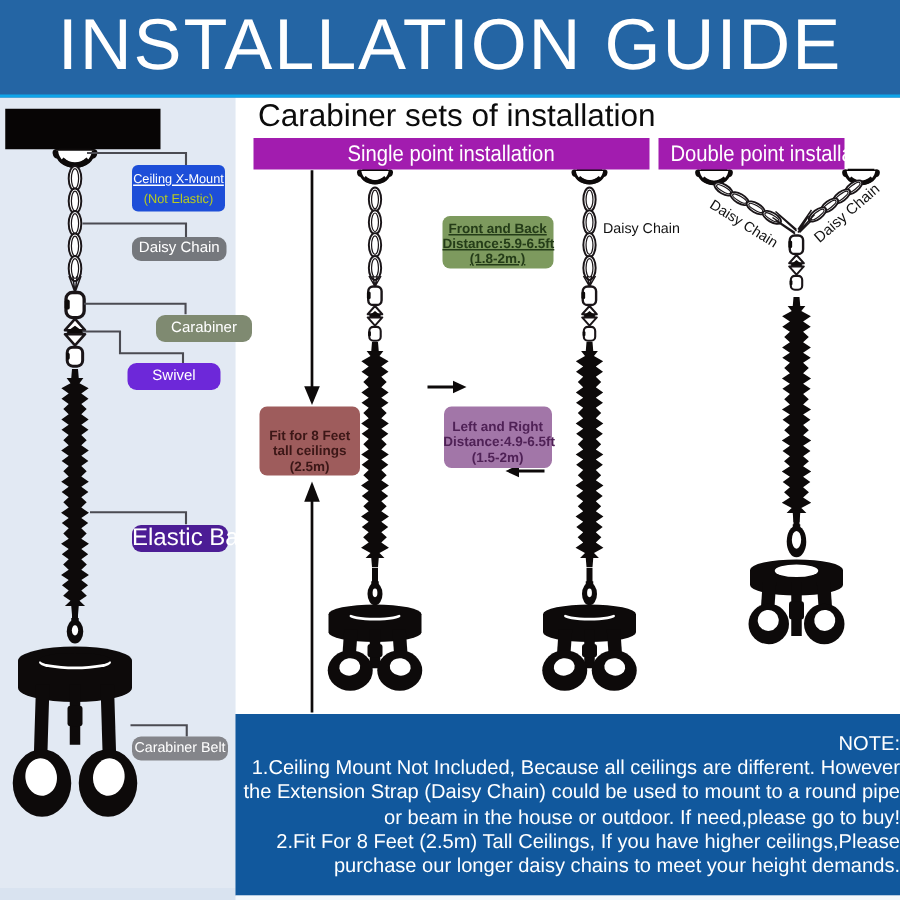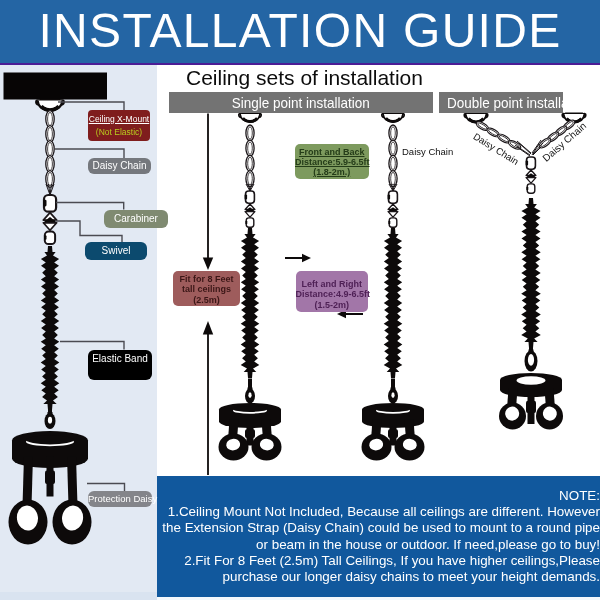--- a/index.html
+++ b/index.html
@@ -1,39 +1,39 @@
 <!DOCTYPE html>
 <html><head><meta charset="utf-8">
 <style>
 html,body{margin:0;padding:0;width:600px;height:600px;overflow:hidden;
  font-family:"Liberation Sans",sans-serif;background:#d9e3f0;}
 .abs{position:absolute;z-index:2;}
 #lpanel,#rwhite,#note{z-index:0 !important;}
-#banner{left:0;top:0;width:600px;height:63px;background:#2465a4;border-bottom:2px solid #4c1d95;
+#banner{left:0;top:0;width:600px;height:63px;background:#2465a4;border-bottom:2px solid #0ea5e9;
  color:#fff;font-size:48px;text-align:center;line-height:62px;letter-spacing:1.3px;}
 #lpanel{left:0;top:65px;width:157px;height:527px;background:#e2e9f3;}
 #rwhite{left:157px;top:65px;width:443px;height:411px;background:#ffffff;}
 #note{left:157px;top:476px;width:443px;height:121px;background:#11589d;color:#fff;
  font-size:13.4px;line-height:16.2px;text-align:right;padding-top:12px;box-sizing:border-box;}
 #title{left:157px;top:66px;width:295px;height:26px;color:#0c0c0c;font-size:21px;text-align:center;}
-.bar{top:92px;height:21px;background:#737373;color:#fff;text-align:center;}
+.bar{top:92px;height:21px;background:#a21caf;color:#fff;text-align:center;}
 .lbl{color:#fff;text-align:center;border-radius:6px;white-space:nowrap;}
 .cbox{text-align:center;border-radius:5px;font-weight:bold;white-space:nowrap;}
 </style></head>
 <body>
 <div class="abs" id="banner">INSTALLATION GUIDE</div>
 <div class="abs" id="lpanel"></div>
 <div class="abs" id="rwhite"></div>
 <div class="abs" id="note">NOTE:<br>
 1.Ceiling Mount Not Included, Because all ceilings are different. However<br>
 the Extension Strap (Daisy Chain) could be used to mount to a round pipe<br>
 or beam in the house or outdoor. If need,please go to buy!<br>
 2.Fit For 8 Feet (2.5m) Tall Ceilings, If you have higher ceilings,Please<br>
 purchase our longer daisy chains to meet your height demands.</div>
-<div class="abs" id="title">Ceiling sets of installation</div>
+<div class="abs" id="title">Carabiner sets of installation</div>
 <div class="abs" style="left:157px;top:597px;width:443px;height:3px;background:#f4f8fc;z-index:0;"></div>
 <div class="abs bar" style="left:169px;width:264px;font-size:15px;line-height:21px;"><span style="display:inline-block;white-space:nowrap;transform:scaleX(0.9);transform-origin:center;">Single point installation</span></div>
 <div class="abs bar" style="left:439px;width:124px;font-size:15px;line-height:21px;"><span style="display:inline-block;white-space:nowrap;transform:scaleX(0.9);transform-origin:center;">Double point installation</span></div>
 <svg width="600" height="600" viewBox="0 0 600 600" style="position:absolute;left:0;top:0;z-index:1">
     <rect x="3.5" y="72.5" width="103.5" height="27" fill="#070505"></rect>
     <rect x="39.5" y="99.0" width="21.0" height="2.0" fill="#0d0a0a"></rect>
     <path d="M40.1,100.5 Q35.8,99.5 36.1,102.1 Q36.4,105.2 39.5,104.6" fill="none" stroke="#0d0a0a" stroke-width="2.1"></path>
     <path d="M59.9,100.5 Q64.2,99.5 63.9,102.1 Q63.6,105.2 60.5,104.6" fill="none" stroke="#0d0a0a" stroke-width="2.1"></path>
     <path d="M37.6,100.5 Q38.6,110.1 50.0,110.8 Q61.4,110.1 62.4,100.5" fill="white" stroke="#0d0a0a" stroke-width="2.2"></path>
     <path d="M41.1,106.4 Q50.0,113.9 58.9,106.4" fill="none" stroke="#0d0a0a" stroke-width="3.7"></path>
@@ -210,21 +210,21 @@
     <path d="M208,270 L202.8,257.5 L213.2,257.5 Z" fill="#0d0a0a"></path>
     <path d="M208,333 V475" stroke="#0d0a0a" stroke-width="1.8" fill="none"></path>
     <path d="M208,321 L202.8,334.5 L213.2,334.5 Z" fill="#0d0a0a"></path>
     <path d="M285,258 H303 M363,314 H345" stroke="#0d0a0a" stroke-width="2" fill="none"></path>
     <path d="M311,258 L302,253.8 L302,262.2 Z" fill="#0d0a0a"></path>
     <path d="M337,314 L346,309.8 L346,318.2 Z" fill="#0d0a0a"></path>
     <text x="402" y="155" font-family="Liberation Sans, sans-serif" font-size="9.5" fill="#111">Daisy Chain</text>
     <text x="472" y="138" font-family="Liberation Sans, sans-serif" font-size="9.5" fill="#111" transform="rotate(32 472 139)">Daisy Chain</text>
     <text x="547" y="162" font-family="Liberation Sans, sans-serif" font-size="10" fill="#111" transform="rotate(-41 547 163)">Daisy Chain</text>
   </svg>
-<div class="abs lbl" style="left:88px;top:110px;width:62px;height:28px;background:#7f1d1d;font-size:8.5px;line-height:13.8px;padding-top:2.5px;border-radius:4px;"><span style="text-decoration:underline;">Ceiling X-Mount</span><br><span style="color:#b8cc1f;">(Not Elastic)</span></div>
+<div class="abs lbl" style="left:88px;top:110px;width:62px;height:28px;background:#1d4ed8;font-size:8.5px;line-height:13.8px;padding-top:2.5px;border-radius:4px;"><span style="text-decoration:underline;">Ceiling X-Mount</span><br><span style="color:#b8cc1f;">(Not Elastic)</span></div>
 <div class="abs lbl" style="left:88px;top:158px;width:63px;height:16px;background:#75787d;font-size:10px;line-height:16px;">Daisy Chain</div>
 <div class="abs lbl" style="left:87px;top:209.5px;width:64px;height:18px;background:#7f8a71;font-size:10px;line-height:18px;margin-left:17px;">Carabiner</div>
-<div class="abs lbl" style="left:85px;top:242px;width:62px;height:18px;background:#0c4a6e;font-size:10px;line-height:18px;">Swivel</div>
-<div class="abs lbl" style="left:88px;top:349.5px;width:64px;height:30px;background:#000000;font-size:10px;line-height:18px;">Elastic Band</div>
-<div class="abs lbl" style="left:88px;top:491px;width:64px;height:16px;background:#84858a;font-size:9.5px;line-height:16px;">Protection Daisy</div>
+<div class="abs lbl" style="left:85px;top:242px;width:62px;height:18px;background:#6d28d9;font-size:10px;line-height:18px;">Swivel</div>
+<div class="abs lbl" style="left:88px;top:349.5px;width:64px;height:18px;background:#4c1d95;font-size:16px;line-height:18px;">Elastic Band</div>
+<div class="abs lbl" style="left:88px;top:491px;width:64px;height:16px;background:#84858a;font-size:9.5px;line-height:16px;">Carabiner Belt</div>
 <div class="abs cbox" style="left:295px;top:143.5px;width:73.5px;height:32px;background:#7d9a5e;color:#243c18;font-size:9px;line-height:10.4px;padding-top:3px;text-decoration:underline;">Front and Back<br>Distance:5.9-6.5ft<br>(1.8-2m.)</div>
 <div class="abs cbox" style="left:295.5px;top:271px;width:72.5px;height:32.5px;background:#a276a8;color:#4f2156;font-size:9px;line-height:10.4px;padding-top:8px;">Left and Right<br>Distance:4.9-6.5ft<br>(1.5-2m)</div>
-<div class="abs cbox" style="left:173px;top:271px;width:67px;height:31.5px;background:#9e5c5c;color:#3c1717;font-size:9px;line-height:10.4px;padding-top:3px;">Fit for 8 Feet<br>tall ceilings<br>(2.5m)</div>
+<div class="abs cbox" style="left:173px;top:271px;width:67px;height:31.5px;background:#9e5c5c;color:#3c1717;font-size:9px;line-height:10.4px;padding-top:14px;">Fit for 8 Feet<br>tall ceilings<br>(2.5m)</div>
 
 </body></html>

